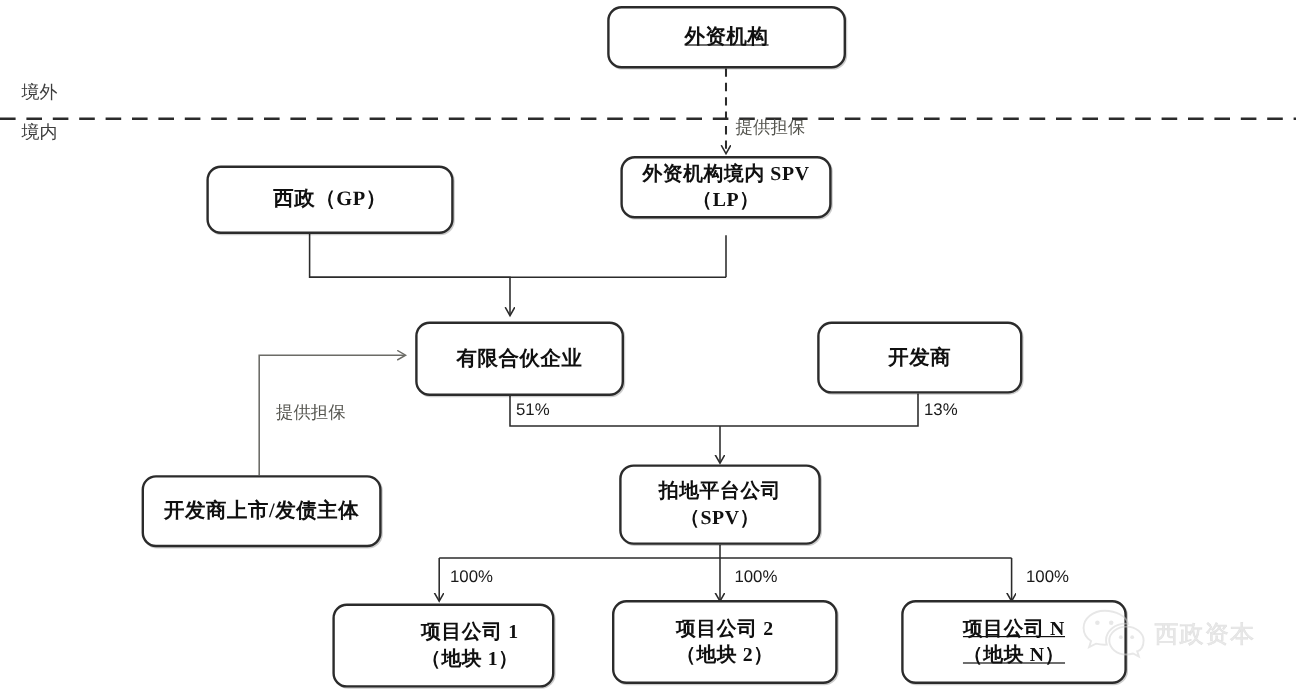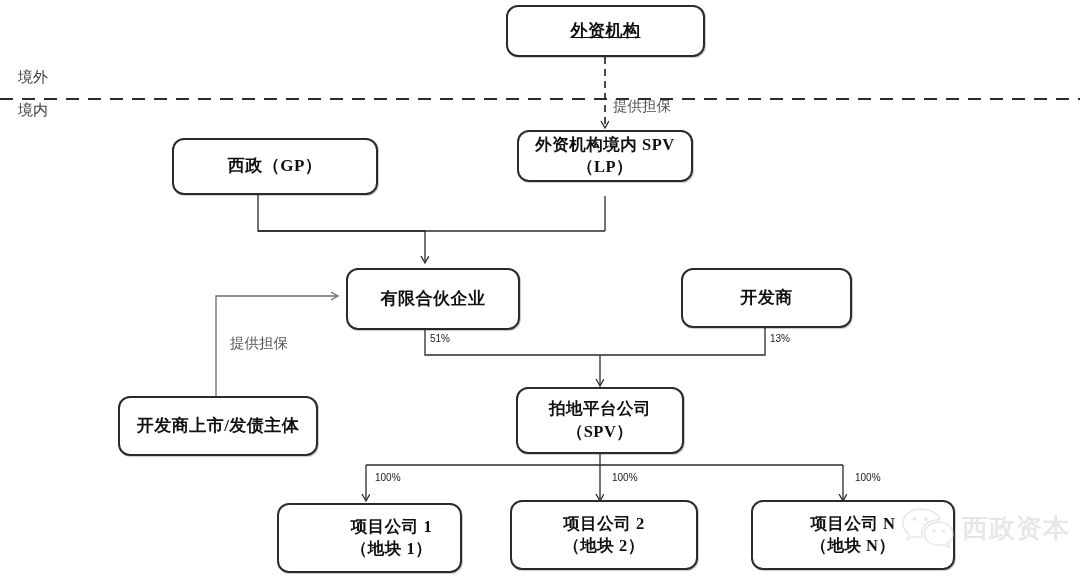--- a/index.html
+++ b/index.html
@@ -42,21 +42,21 @@
     line-height: 1.35;
     letter-spacing: 0.5px;
     box-shadow: 1px 1px 0 rgba(0,0,0,0.20);
   }
   .node span { display: block; white-space: pre-line; }
   .node.two-line { font-size: 16.5px; }
 
   .edge-label {
     position: absolute;
     font-family: "Liberation Sans", "DejaVu Sans", sans-serif;
-    font-size: 10px;
+    font-size: 14px;
     color: #1a1a1a;
     white-space: nowrap;
   }
   .edge-label.cn {
     font-family: "Liberation Serif", "DejaVu Serif", serif;
     color: #55554f;
     font-size: 14.5px;
   }
   .boundary-label {
     position: absolute;
@@ -68,21 +68,21 @@
   
   .watermark {
     position: absolute;
     display: flex;
     align-items: center;
     gap: 6px;
     opacity: 0.55;
   }
   .wm-text {
     font-family: Liberation Sans, sans-serif;
-    font-size: 26px;
+    font-size: 20px;
     color: #d8d8d8;
     letter-spacing: 1px;
     -webkit-text-stroke: 0.6px #c9c9c9;
   }
 </style>
 </head>
 <body>
 
 <div id="canvas">
 
@@ -165,21 +165,21 @@
   <div class="node two-line" style="left:277px; top:503px; width:185px; height:70px;padding-left:44px;">
     <span>项目公司 1
 （地块 1）</span>
   </div>
 
   <div class="node two-line" style="left:510px; top:500px; width:188px; height:70px;">
     <span>项目公司 2
 （地块 2）</span>
   </div>
 
-  <div class="node two-line" style="left:751px; top:500px; width:204px; height:70px;">
+  <div class="node two-line" style="left:751px; top:500px; width:188px; height:70px;text-decoration:underline;">
     <span>项目公司 N
 （地块 N）</span>
   </div>
 
   <div class="watermark" style="left:900px; top:505px;">
     <svg width="56" height="46" viewBox="0 0 56 46">
       <path d="M20.5,4 C10.8,4 3,10.4 3,18.3 c0,4.4 2.4,8.3 6.2,10.9 l-1.6,5.1 l5.7,-2.9
                c2.2,0.6 4.6,0.9 7.2,0.9 c0.6,0 1.2,0 1.8,-0.1 c-0.4,-1.2 -0.6,-2.4 -0.6,-3.7
                c0,-7.6 7.4,-13.8 16.6,-13.8 c0.6,0 1.2,0 1.8,0.1 C38.6,8.6 30.4,4 20.5,4 Z" fill="none" stroke="#d4d4d4" stroke-width="1.6"></path>
       <circle cx="14.5" cy="14" r="1.9" fill="#d4d4d4"></circle>

